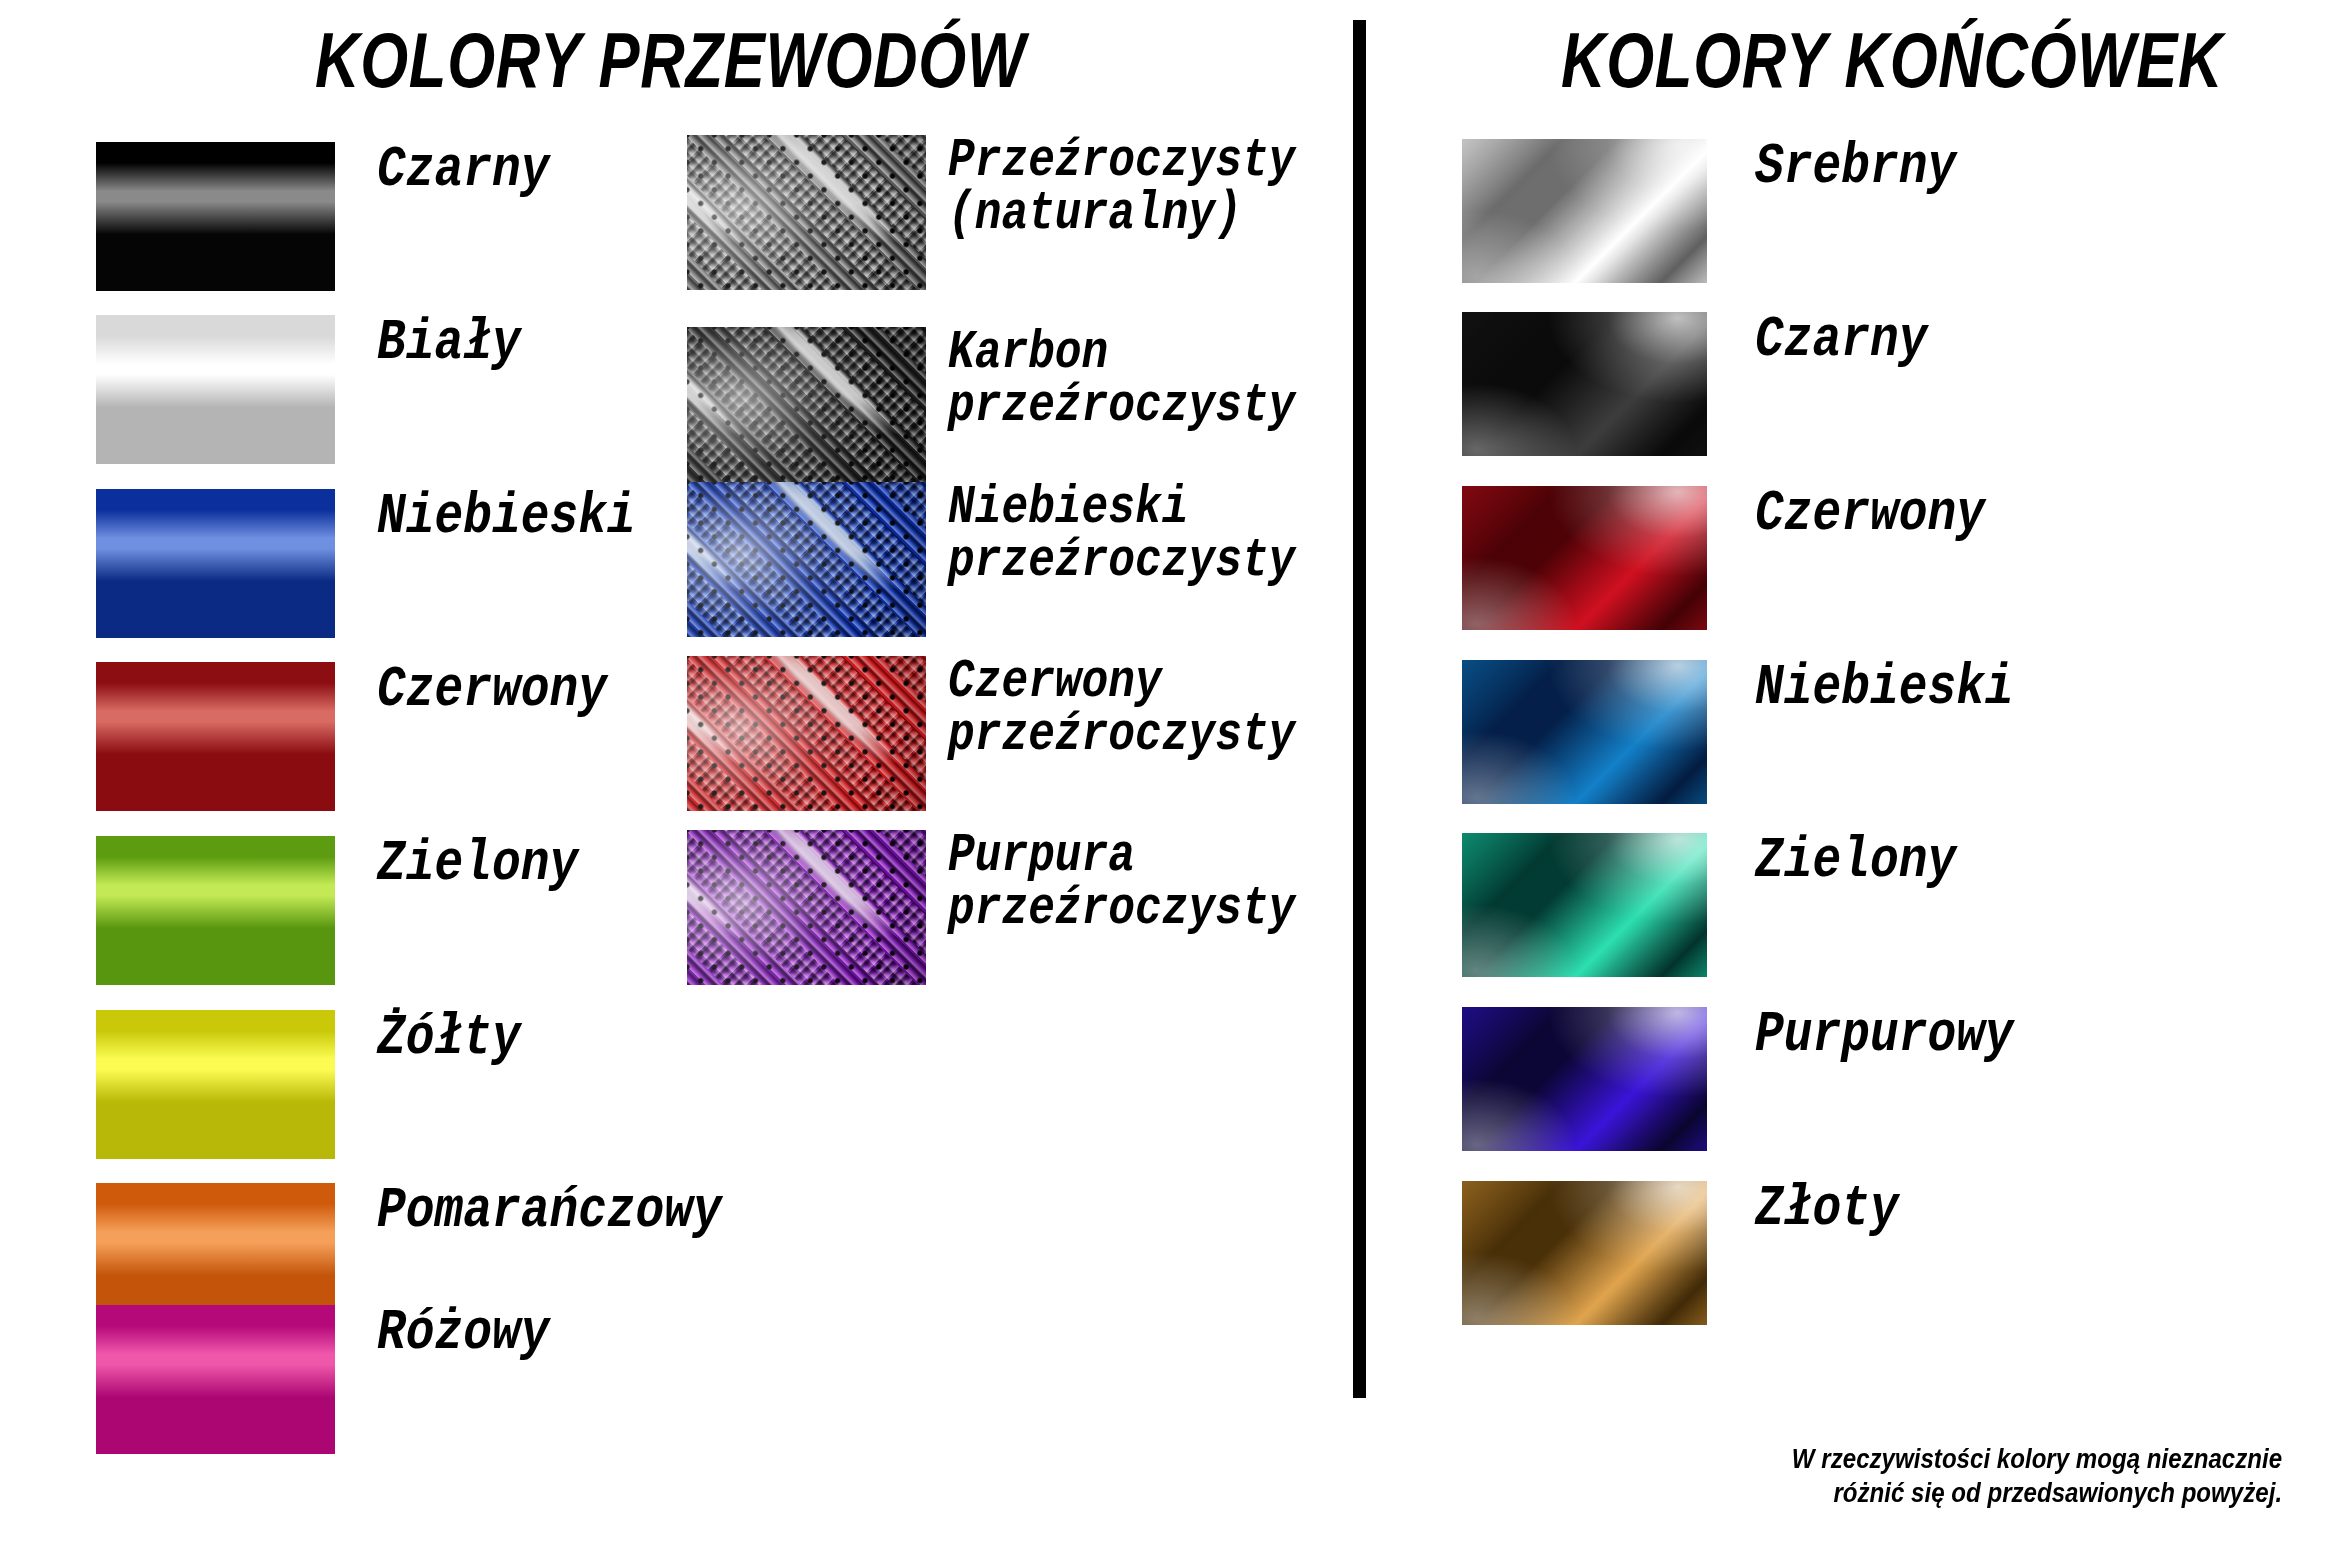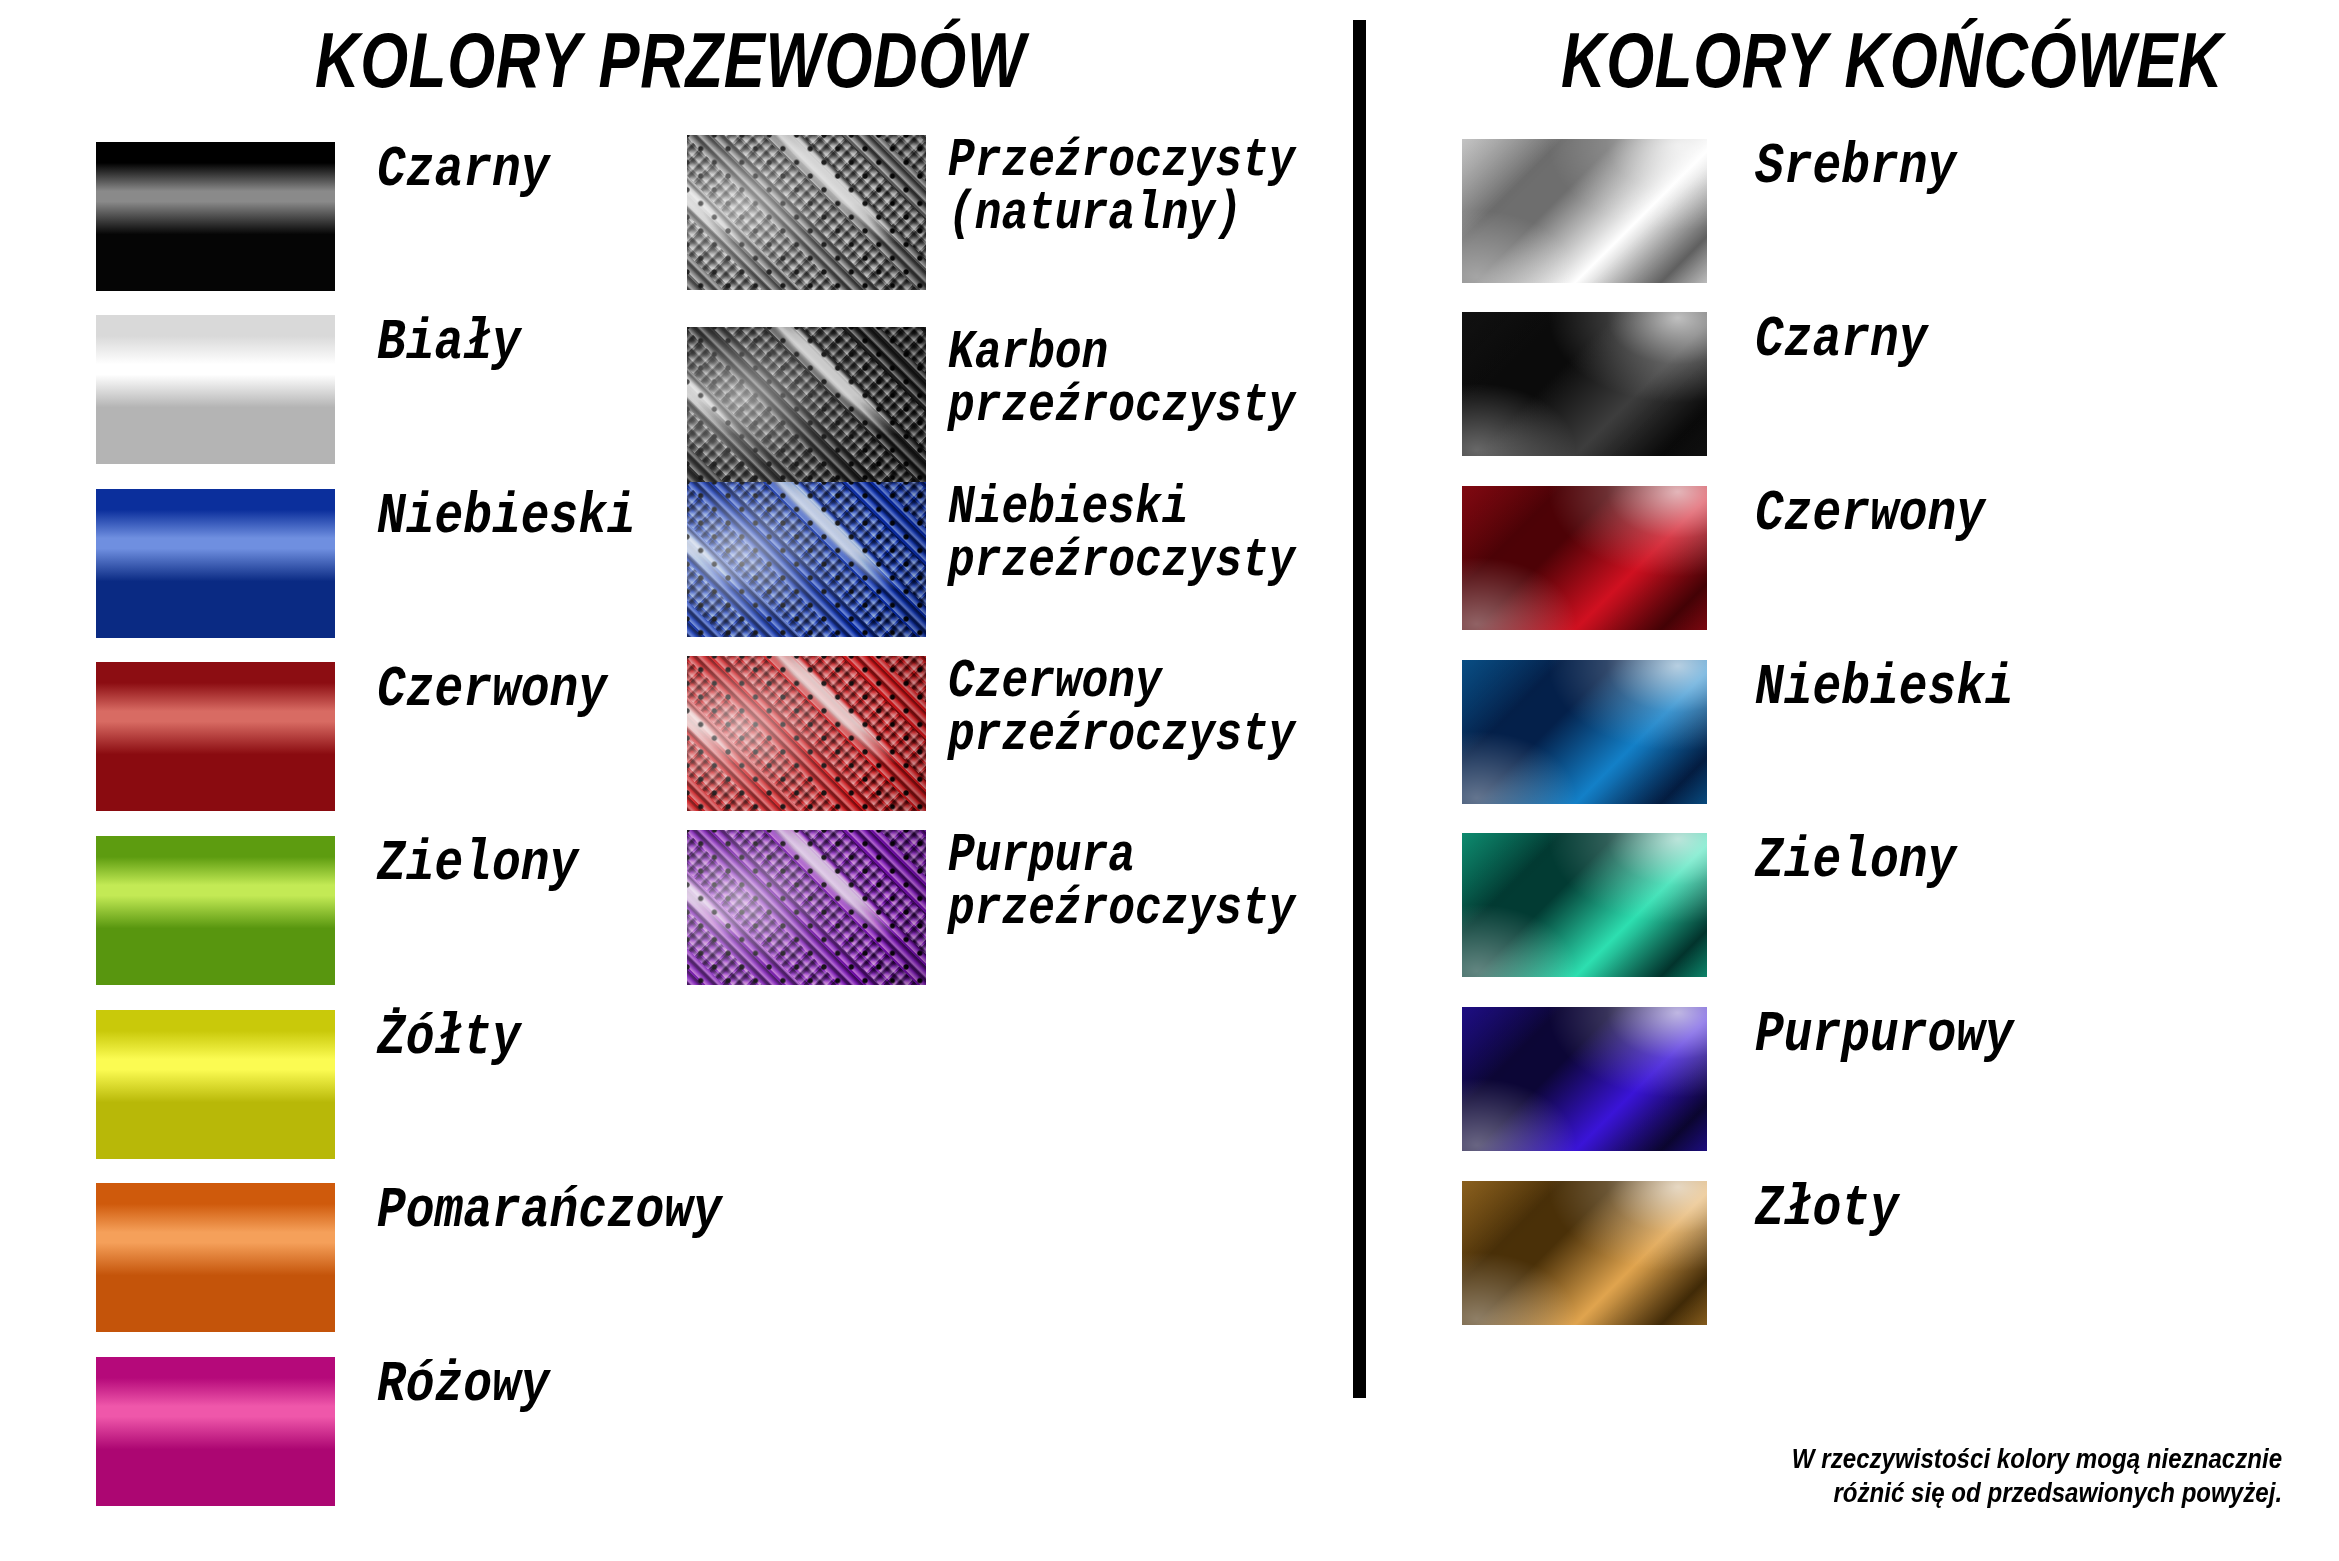--- a/index.html
+++ b/index.html
@@ -123,21 +123,21 @@
       <div class="label">Zielony</div>
     </div>
     <div class="row col1" style="left: 96px; top: 1010px;">
       <div class="sw" style="background: linear-gradient(rgb(201, 201, 10) 0%, rgb(201, 201, 10) 14%, rgb(251, 251, 82) 33%, rgb(251, 251, 82) 40%, rgb(184, 184, 8) 62%, rgb(184, 184, 8) 100%);"></div>
       <div class="label">Żółty</div>
     </div>
     <div class="row col1" style="left: 96px; top: 1183px;">
       <div class="sw" style="background: linear-gradient(rgb(207, 90, 12) 0%, rgb(207, 90, 12) 14%, rgb(245, 160, 90) 33%, rgb(245, 160, 90) 40%, rgb(196, 84, 10) 62%, rgb(196, 84, 10) 100%);"></div>
       <div class="label">Pomarańczowy</div>
     </div>
-    <div class="row col1" style="left: 96px; top: 1357px;">
+    <div class="row col1" style="left: 96px; top: 1305px;">
       <div class="sw" style="background: linear-gradient(rgb(181, 9, 122) 0%, rgb(181, 9, 122) 14%, rgb(239, 87, 170) 33%, rgb(239, 87, 170) 40%, rgb(172, 6, 114) 62%, rgb(172, 6, 114) 100%);"></div>
       <div class="label">Różowy</div>
     </div>
   </div>
 <div id="col2">
     <div class="row col2" style="left: 687px; top: 135px;">
       <div class="sw">
         <div class="braid">
           <div class="base" style="background: rgb(60, 60, 60);"></div>
           <div class="w1" style="background: repeating-linear-gradient(45deg, rgba(255, 255, 255, 0) 0px, rgba(255, 255, 255, 0) 1.8px, rgba(255, 255, 255, 0.3) 2.7px, rgba(255, 255, 255, 0.04) 6.4px, rgba(0, 0, 0, 0.42) 8.2px, rgba(0, 0, 0, 0.5) 10px, rgba(255, 255, 255, 0.26) 12px, rgba(255, 255, 255, 0.02) 15.5px, rgba(0, 0, 0, 0.4) 17.4px, rgba(0, 0, 0, 0.46) 19px);"></div>

